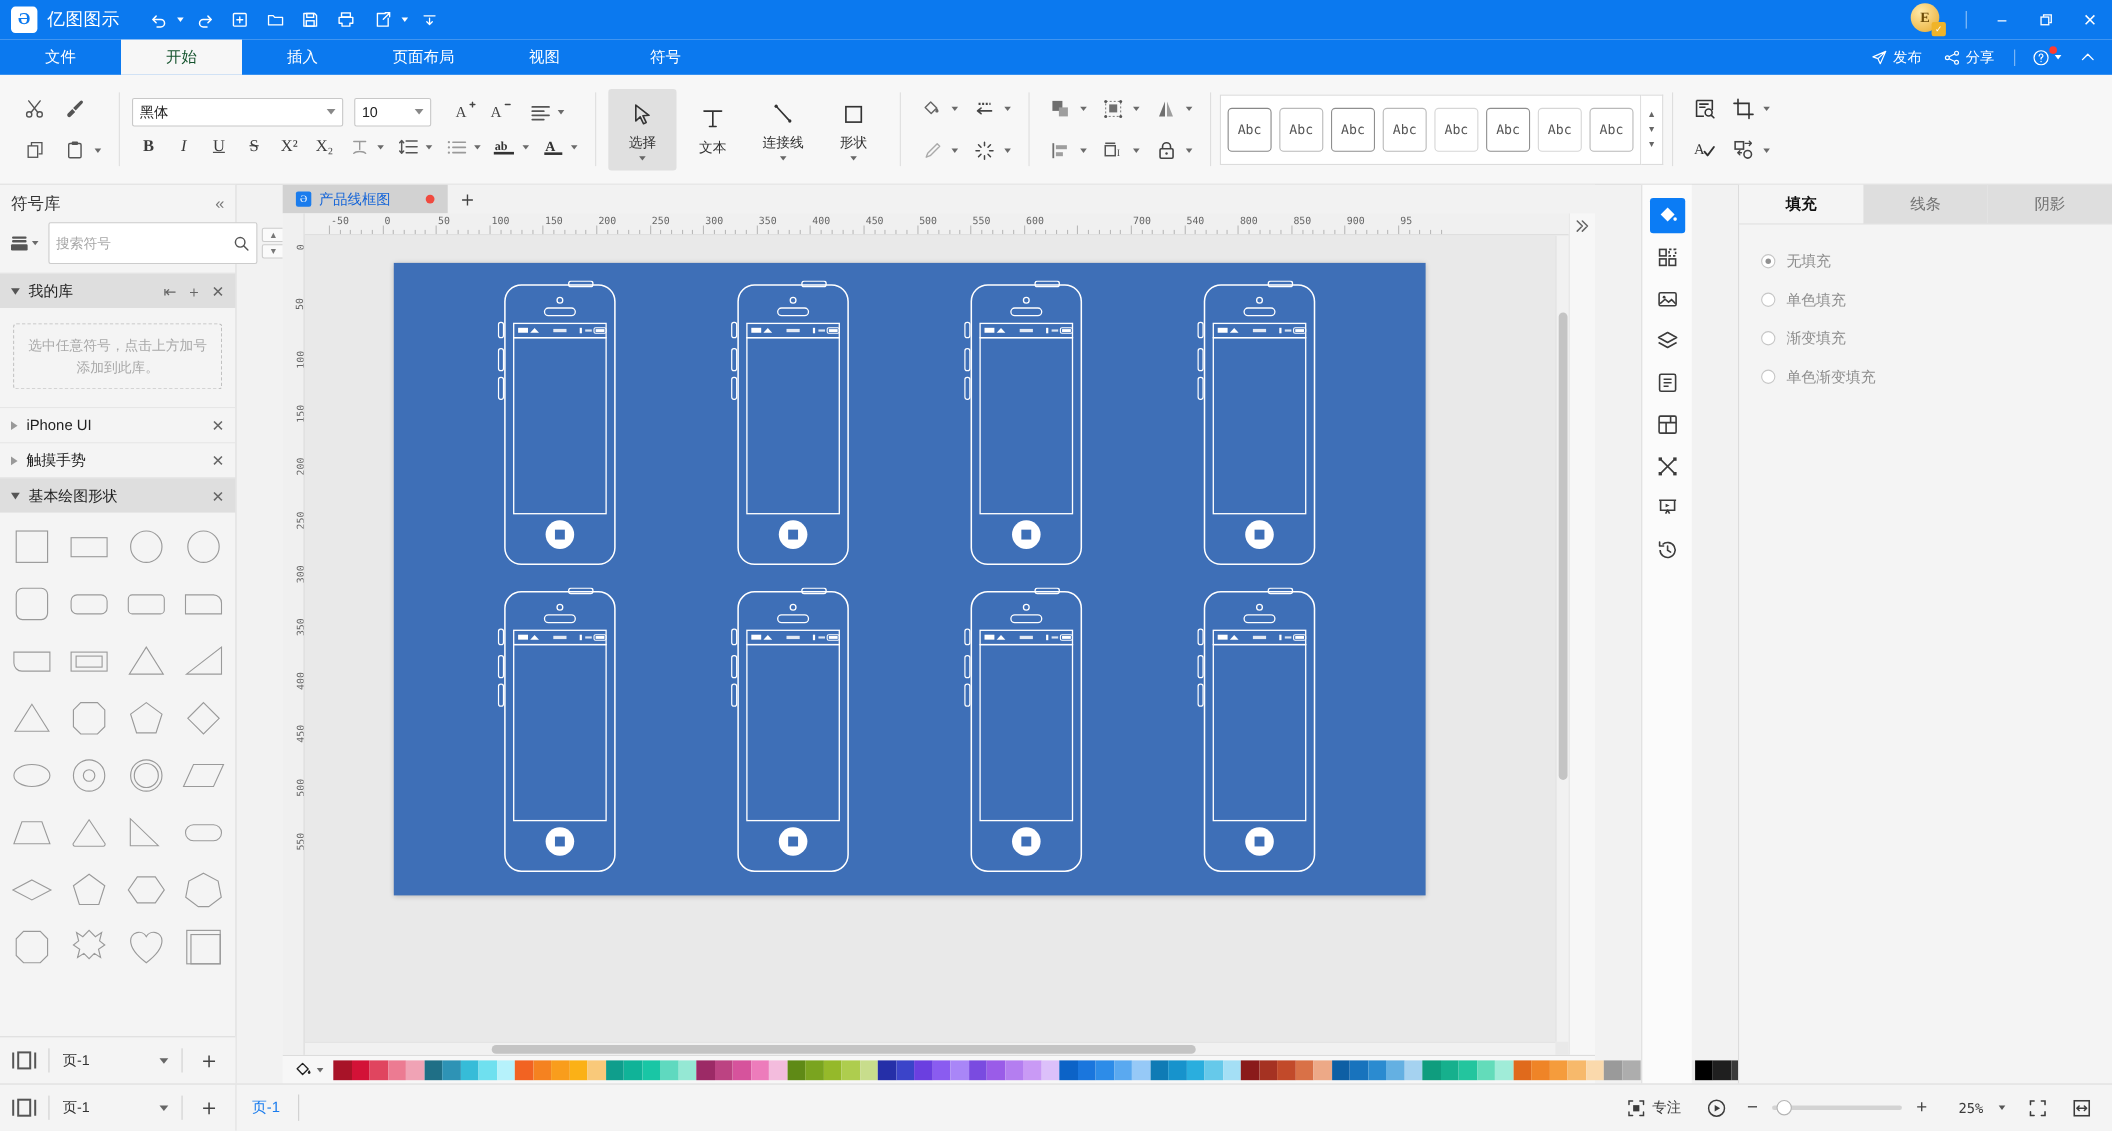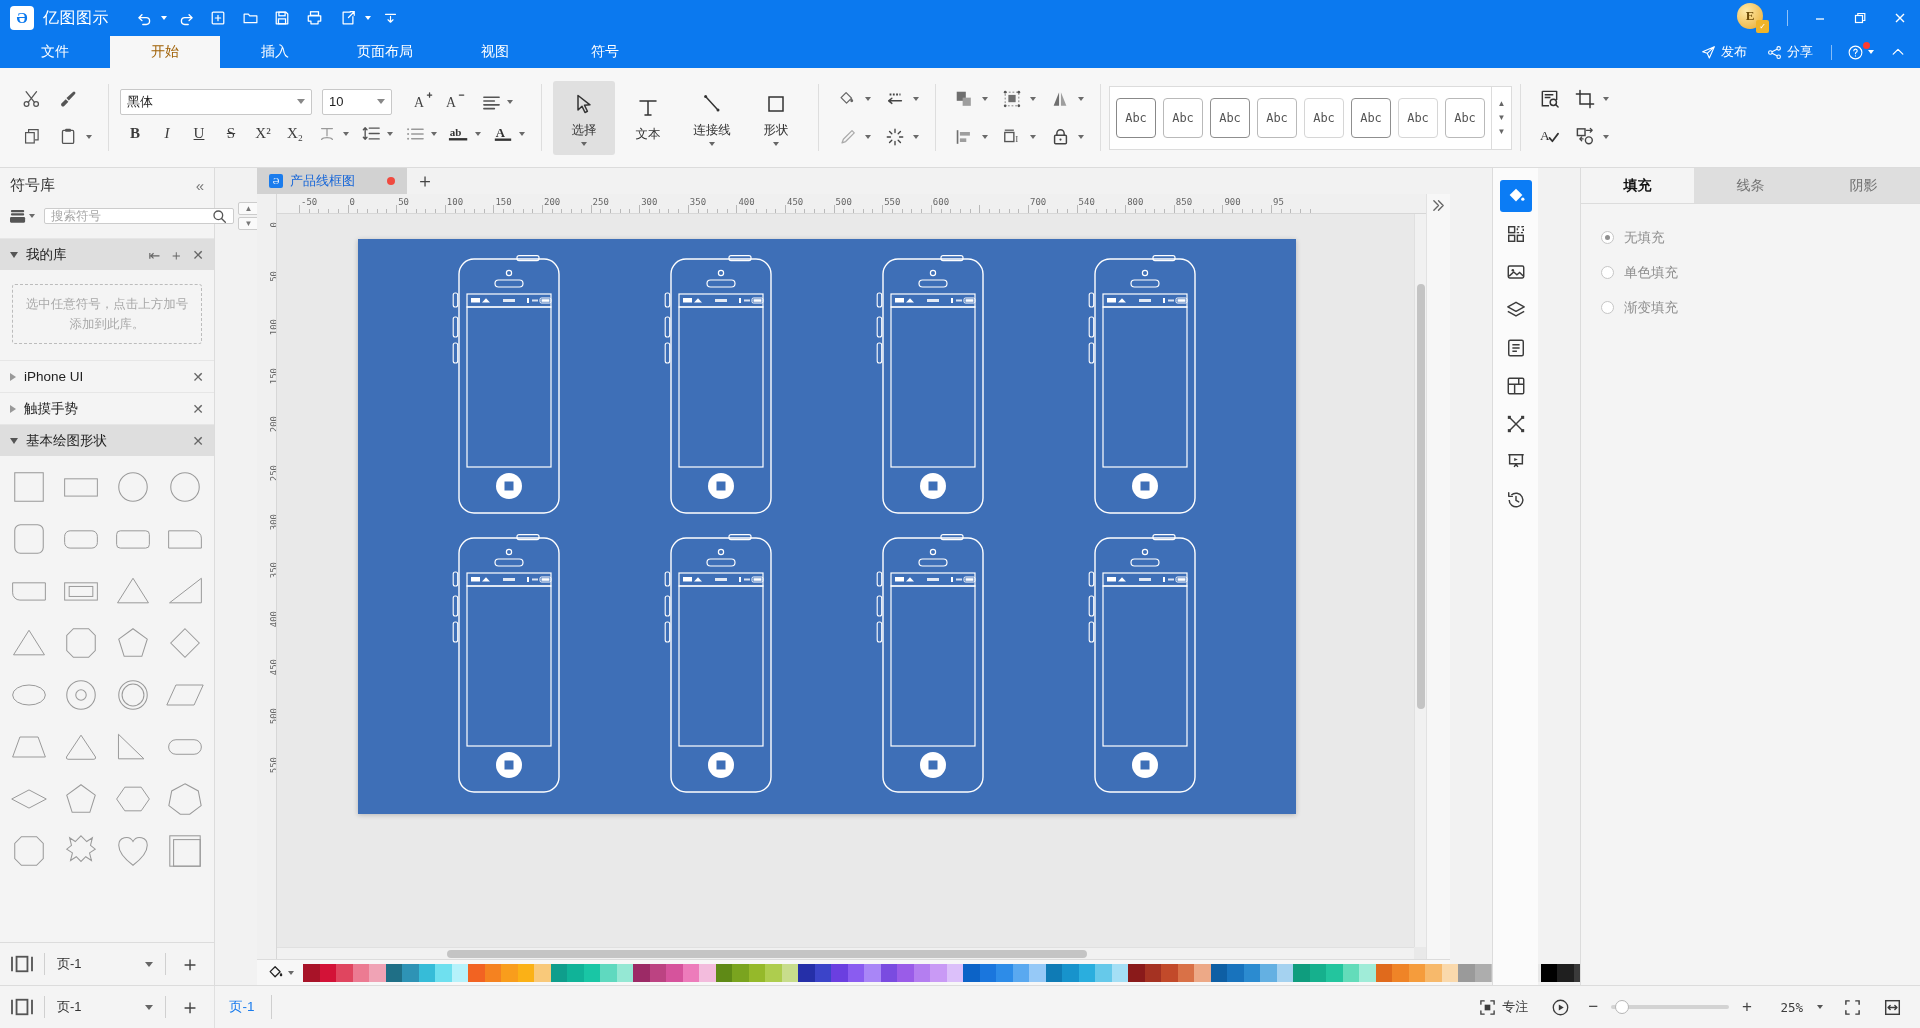--- a/index.html
+++ b/index.html
@@ -48,21 +48,21 @@
   }
   .tb-sep{ width:1px;height:16px;background:rgba(255,255,255,.55); margin:0 12px; }
   .win-btn{ width:40px;height:36px;display:flex;align-items:center;justify-content:center;color:#fff;cursor:pointer;}
 
   
   .menubar{ height:32px; background:#0b79ef; display:flex; align-items:flex-end; flex:none; position:relative;}
   .menu-item{
     height:32px;min-width:110px;padding:0 22px;display:flex;align-items:center;justify-content:center;
     color:#fff;font-size:14px;cursor:pointer;
   }
-  .menu-item.active{ background:#f7f7f7; color:#a16207; }
+  .menu-item.active{ background:#f7f7f7; color:#14532d; }
   .menubar-right{ position:absolute;right:6px;top:0;height:32px;display:flex;align-items:center;gap:2px;color:#fff;font-size:13px;}
   .mb-act{display:flex;align-items:center;gap:5px;padding:4px 9px;border-radius:3px;cursor:pointer;}
   .mb-sep{width:1px;height:15px;background:rgba(255,255,255,.5);margin:0 7px;}
   .help-wrap{position:relative;display:flex;align-items:center;padding:4px 6px;border-radius:3px;cursor:pointer;}
   .red-dot{position:absolute;top:2px;right:10px;width:7px;height:7px;background:#ff3b30;border-radius:50%;}
 
   
   .ribbon{
     height:100px;background:#f7f7f7;border-bottom:1px solid #dcdcdc;
     display:flex;align-items:stretch;flex:none;padding:0 6px;
@@ -118,21 +118,21 @@
   .main{ flex:1; display:flex; min-height:0;gap:42px; }
 
   
   .left{ width:215px;background:#f4f4f4;border-right:1px solid #dcdcdc;display:flex;flex-direction:column;flex:none;}
   .left-head{ height:34px;display:flex;align-items:center;padding:0 10px; }
   .left-title{ font-size:15px;color:#333; }
   .collapse{ margin-left:auto;cursor:pointer;color:#777;font-size:15px; }
   .search-row{ display:flex;align-items:center;padding:0 7px 8px 7px;gap:4px; }
   .lib-btn{display:flex;align-items:center;cursor:pointer;color:#555;padding:2px;}
   .search-box{
-    flex:1;height:16px;border:1px solid #ccc;background:#fff;display:flex;align-items:center;
+    flex:1;height:38px;border:1px solid #ccc;background:#fff;display:flex;align-items:center;
     padding:0 6px;border-radius:2px;
   }
   .search-box input{ border:none;outline:none;flex:1;font-size:12.5px;color:#333;font-family:inherit;background:transparent;}
   .search-box input::placeholder{color:#a6a6a6;}
   .updown{display:flex;flex-direction:column;gap:2px;}
   .ud{ width:21px;height:13px;border:1px solid #ccc;background:#fafafa;display:flex;align-items:center;justify-content:center;cursor:pointer;color:#777;font-size:8px;border-radius:2px;}
   .sec-head{
     height:32px;display:flex;align-items:center;padding:0 10px;gap:8px;cursor:pointer;
     font-size:13.5px;color:#222;border-top:1px solid #e6e6e6;
   }
@@ -1496,20 +1496,24 @@
           <span>无填充</span>
         </div>
         <div class="radio-row">
           <span class="rd"></span>
           <span>单色填充</span>
         </div>
         <div class="radio-row">
           <span class="rd"></span>
           <span>渐变填充</span>
         </div>
+        <div class="radio-row">
+          <span class="rd"></span>
+          <span>单色渐变填充</span>
+        </div>
       </div>
     </div>
   </div>
 
   <div class="statusbar">
     <div class="sb-left">
       <div class="lf-ico">
         <svg width="26" height="20" viewBox="0 0 28 22" fill="none" stroke="#555" stroke-width="2">
           <path d="M3 3v16M25 3v16"></path>
             <rect x="8" y="3" width="12" height="16"></rect>

